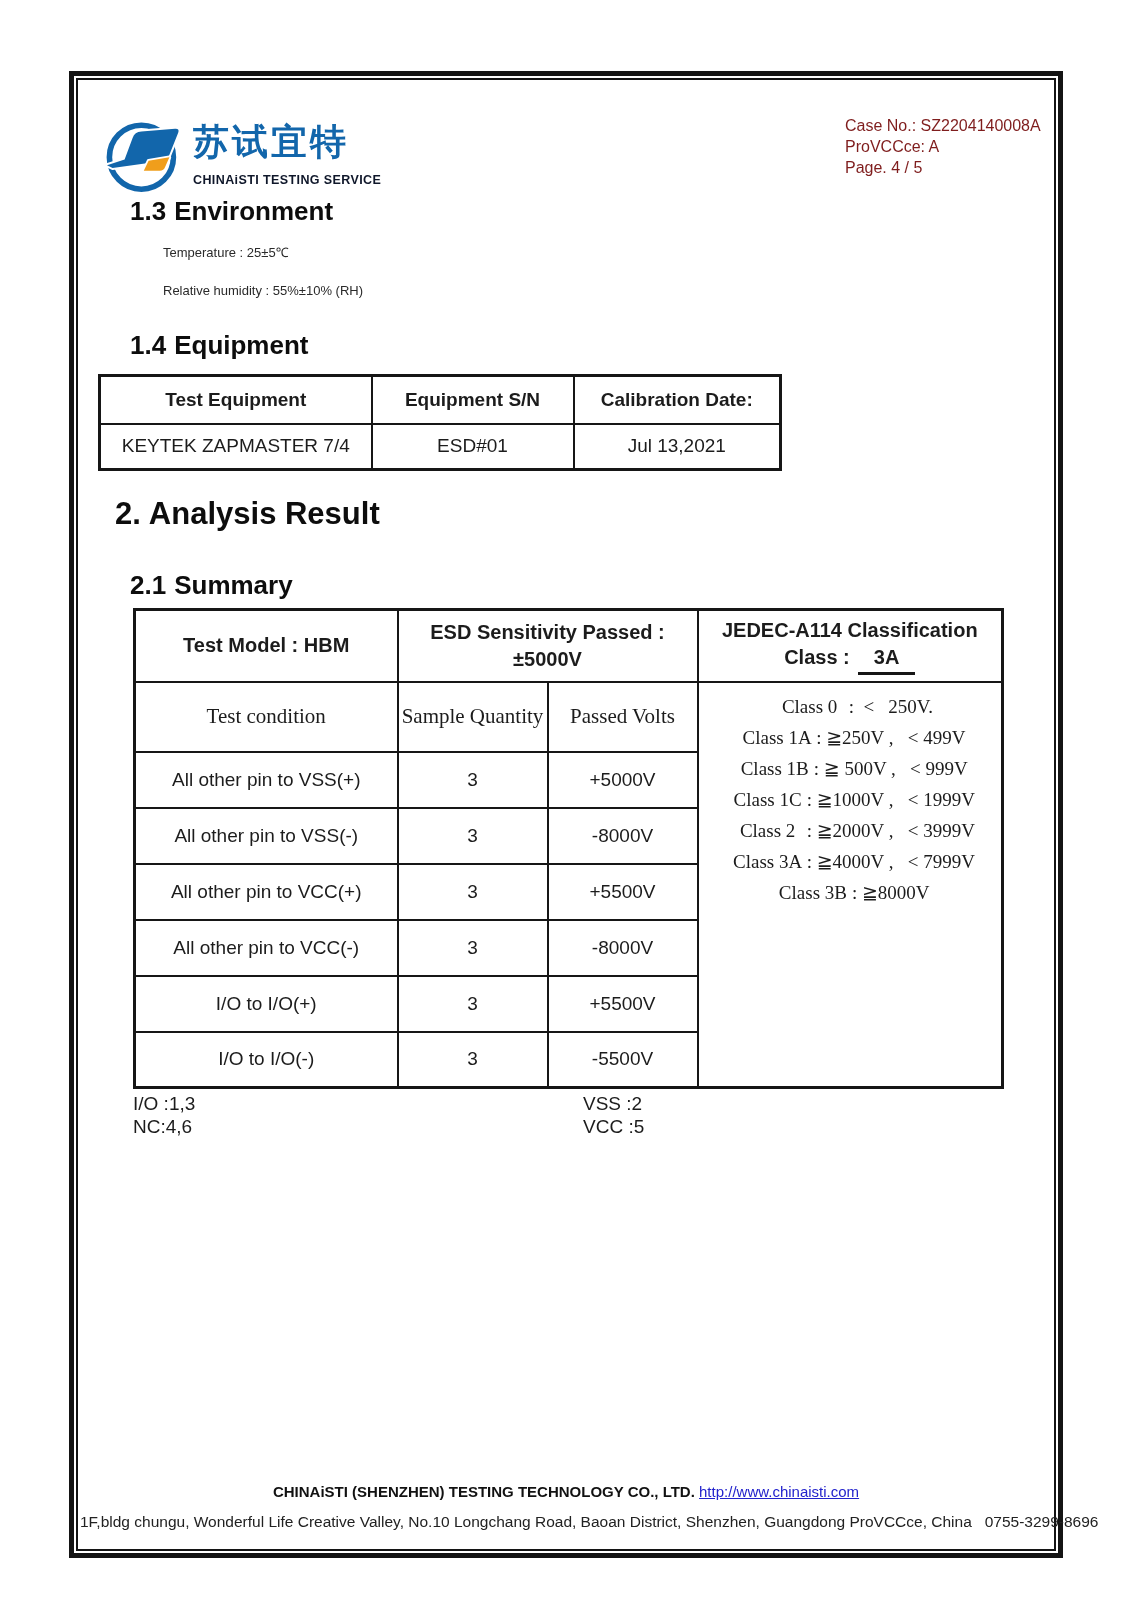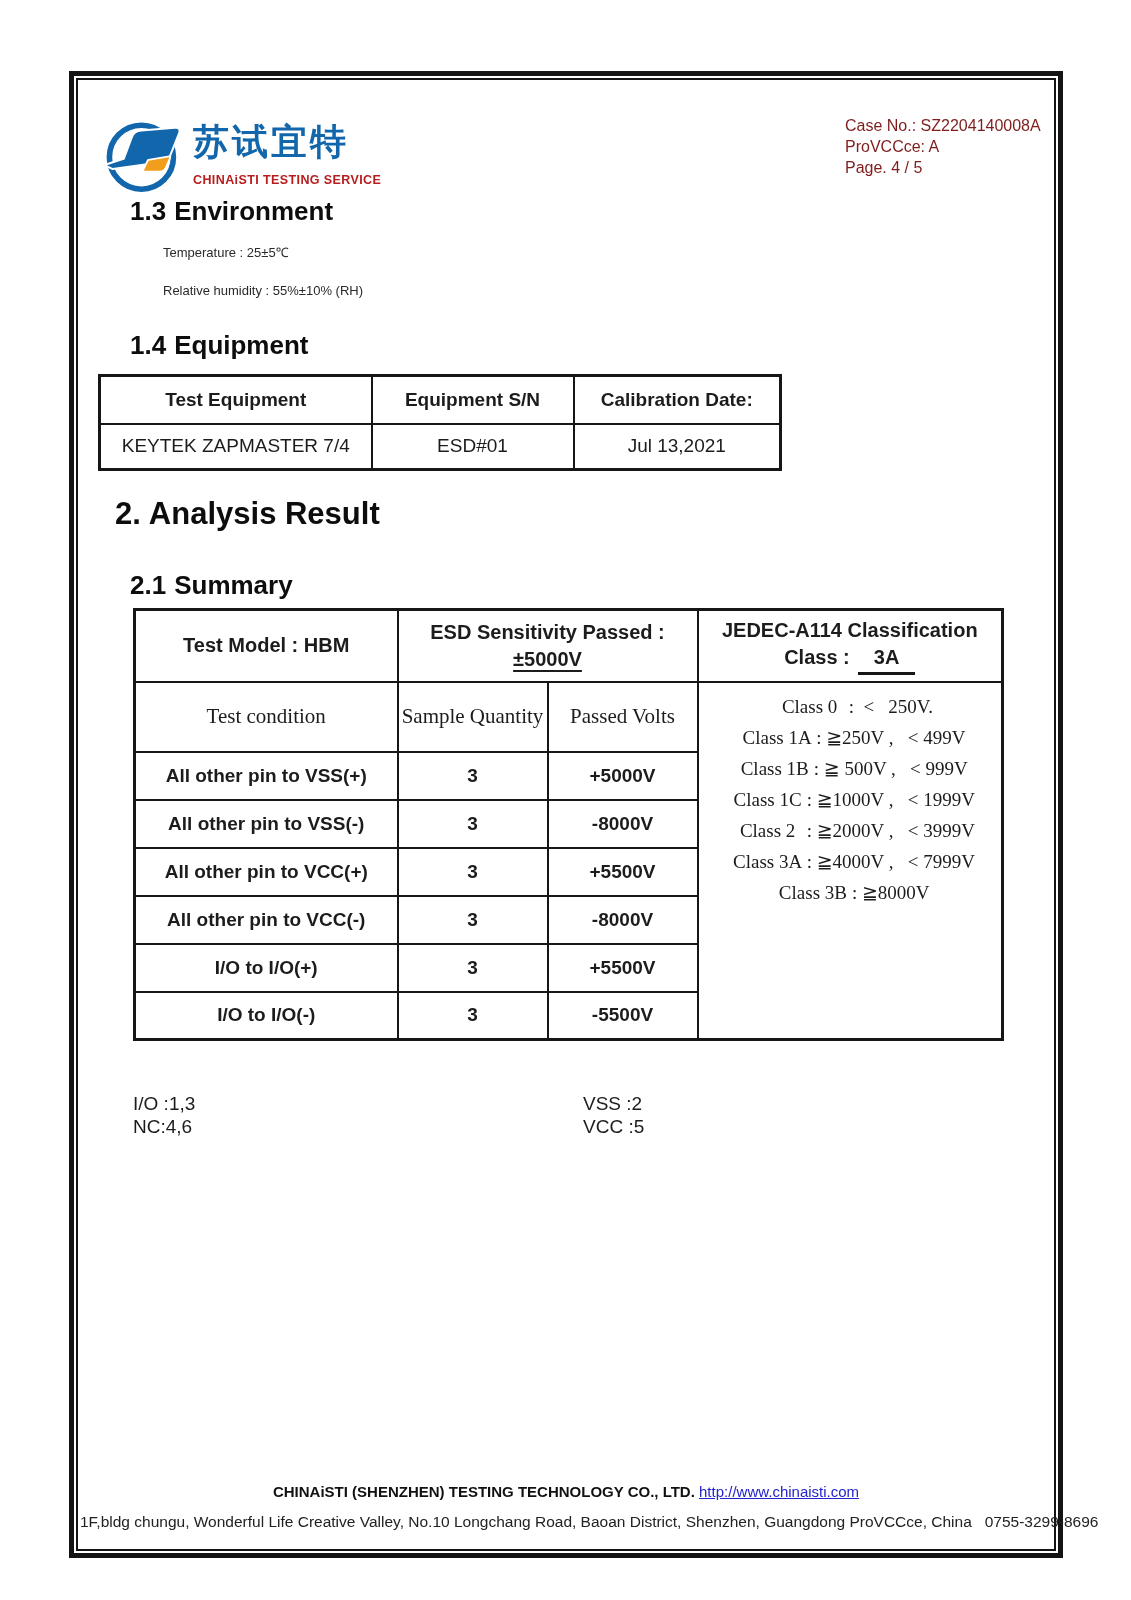--- a/index.html
+++ b/index.html
@@ -12,21 +12,21 @@
   .frame-outer {
     position:absolute; left:69px; top:71px; width:994px; height:1487px;
     border:5px solid #141414;
   }
   .frame-inner { position:absolute; inset:2px; border:2px solid #141414; }
 
   
   .logo { position:absolute; left:103px; top:114px; display:flex; align-items:center; gap:10px; }
   .logo svg { width:80px; height:80px; display:block; }
   .logo-cn { font-size:36px; font-weight:bold; color:#1266ab; letter-spacing:3px; line-height:40px; font-family:"DejaVu Sans", sans-serif; }
-  .logo-en { font-size:12.5px; font-weight:bold; color:#b91c1c; letter-spacing:0.4px; margin-top:11px; }
+  .logo-en { font-size:12.5px; font-weight:bold; color:#0f172a; letter-spacing:0.4px; margin-top:11px; }
 
   
   .case-info { position:absolute; left:845px; top:115px; font-size:16px; line-height:21px; color:#7f1d1d; }
 
   
   .h-serif { position:absolute; font-family:Liberation Sans, sans-serif; font-weight:bold; color:#0d0d0d; }
   .h-env     { left:130px; top:196px; font-size:26px; }
   .h-equip   { left:130px; top:330px; font-size:26px; }
   .h-analysis{ left:115px; top:496px; font-size:31px; }
   .h-summary { left:130px; top:564px; font-size:26px;margin-top:6px; }
@@ -47,22 +47,22 @@
   .equip-table .drow td { height:46px; }
 
   
   .sum-table {
     position:absolute; left:133px; top:608px; width:868px; table-layout:fixed;
     border:3px solid #161616; font-size:19px;
   }
   .sum-table td { border:2px solid #161616; text-align:center; vertical-align:middle; }
   .sum-table .rowA td { height:72px; font-weight:bold; font-size:20px; line-height:27px; }
   .sum-table .rowB td { height:70px; font-family:"Liberation Serif", serif; font-size:21px; font-weight:normal; }
-  .sum-table .dr td { height:48px;font-weight:bold; }
-  .u5000 { text-decoration:underline; text-decoration-thickness:2px; text-underline-offset:4px; }
+  .sum-table .dr td { height:56px; }
+  .u5000 { text-decoration-thickness:2px; text-underline-offset:4px; }
   .class-val { display:inline-block; border-bottom:3px solid #161616; padding:0 16px 1px 16px; margin-left:8px; }
   .jedec-cell { vertical-align:top !important; text-align:center; padding:8px 4px 0 8px; font-weight:normal; }
   .jedec-line { font-size:19px; line-height:31px; white-space:pre; }
   .jedec-line .jname { display:inline-block; width:78px; }
 
   .notes { position:absolute; left:133px; top:1092px; width:868px; font-size:19px; line-height:23px; }
   .notes-left { position:absolute; left:0; top:0; }
   .notes-right { position:absolute; left:450px; top:0; }
 
   

